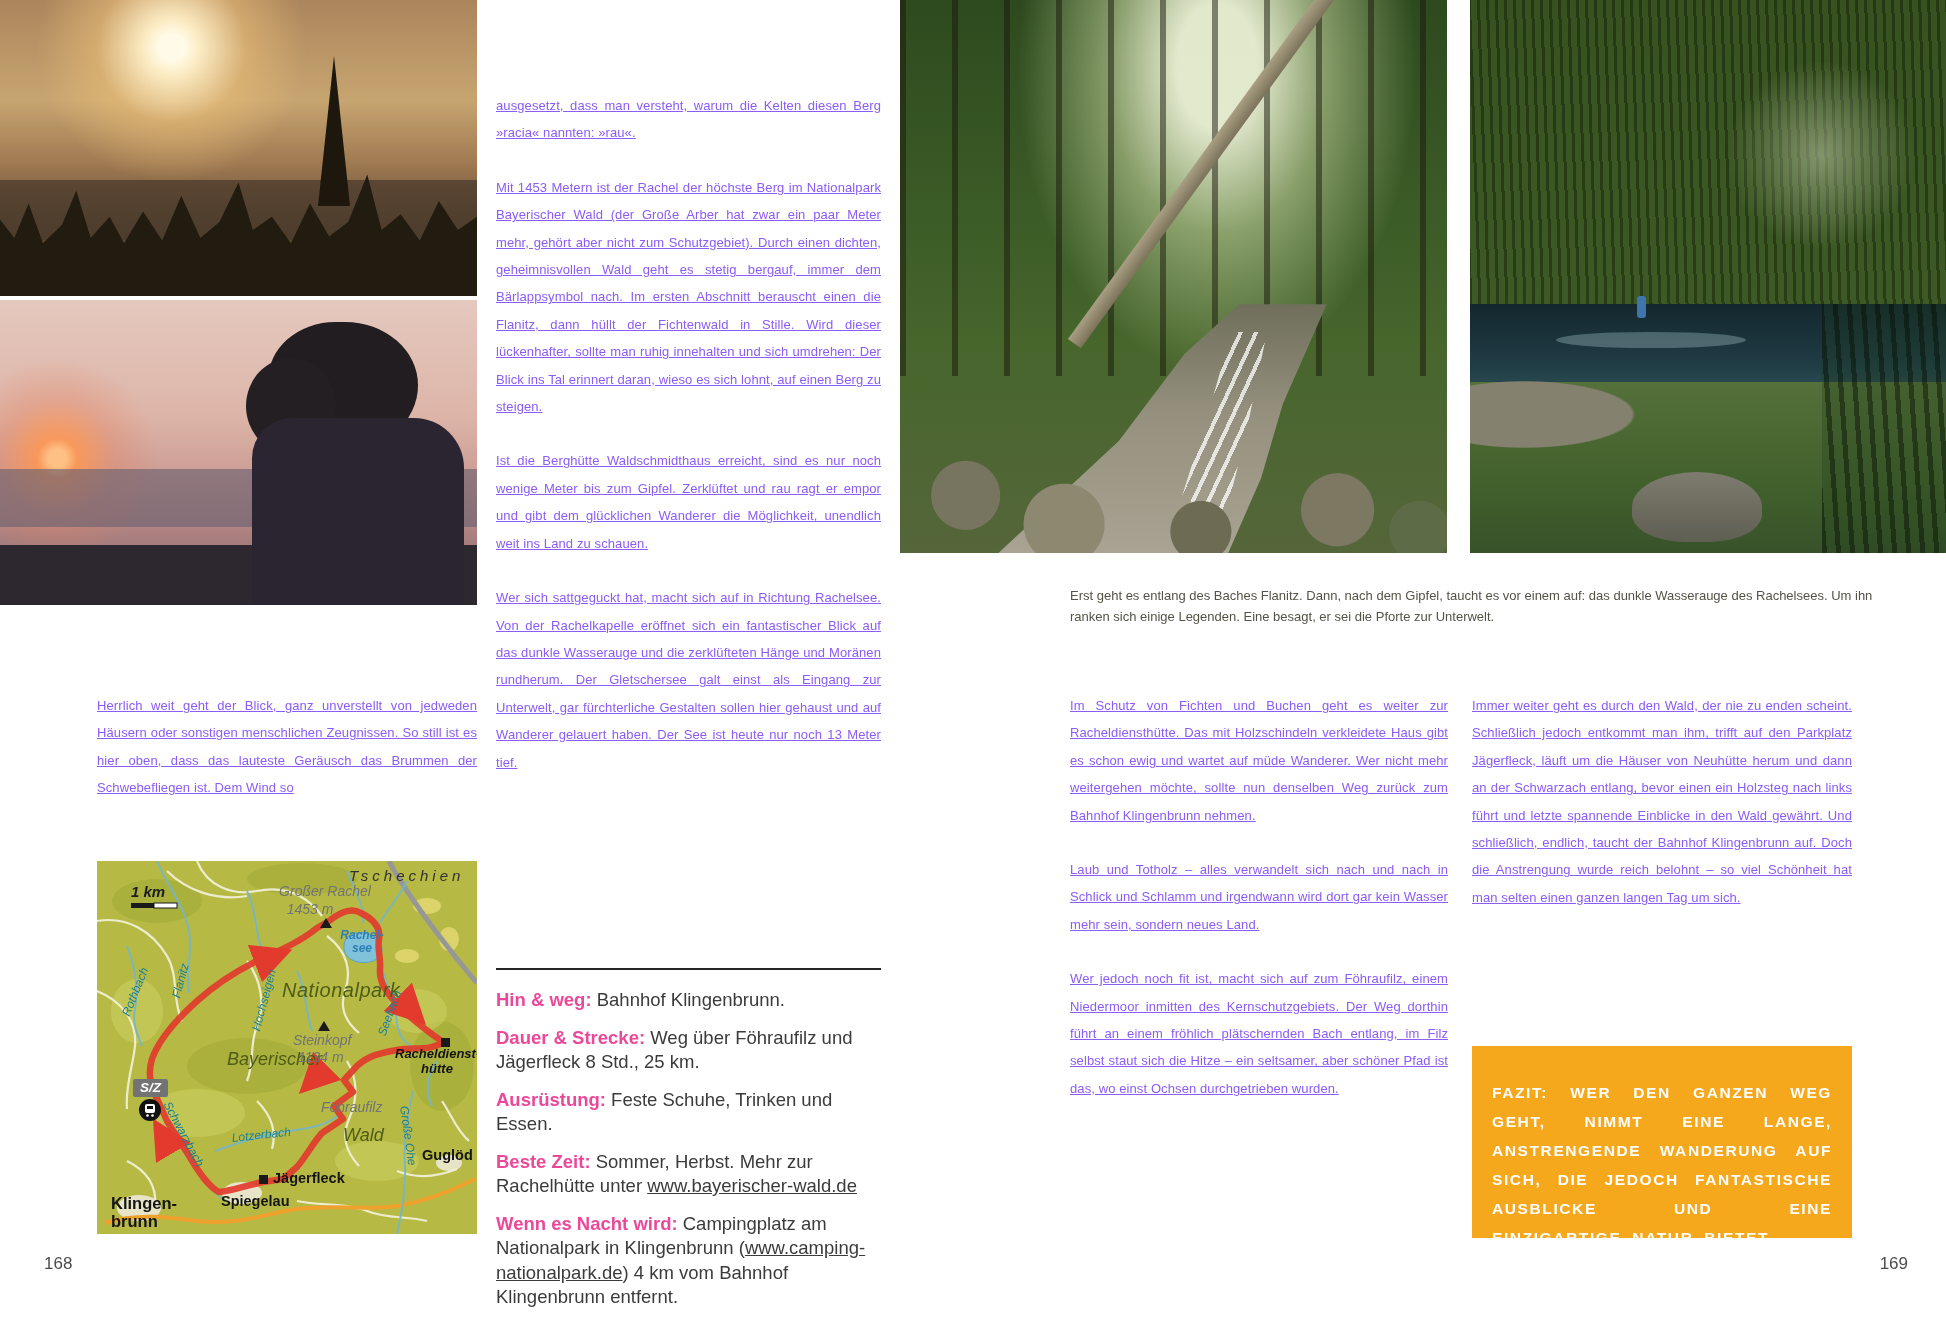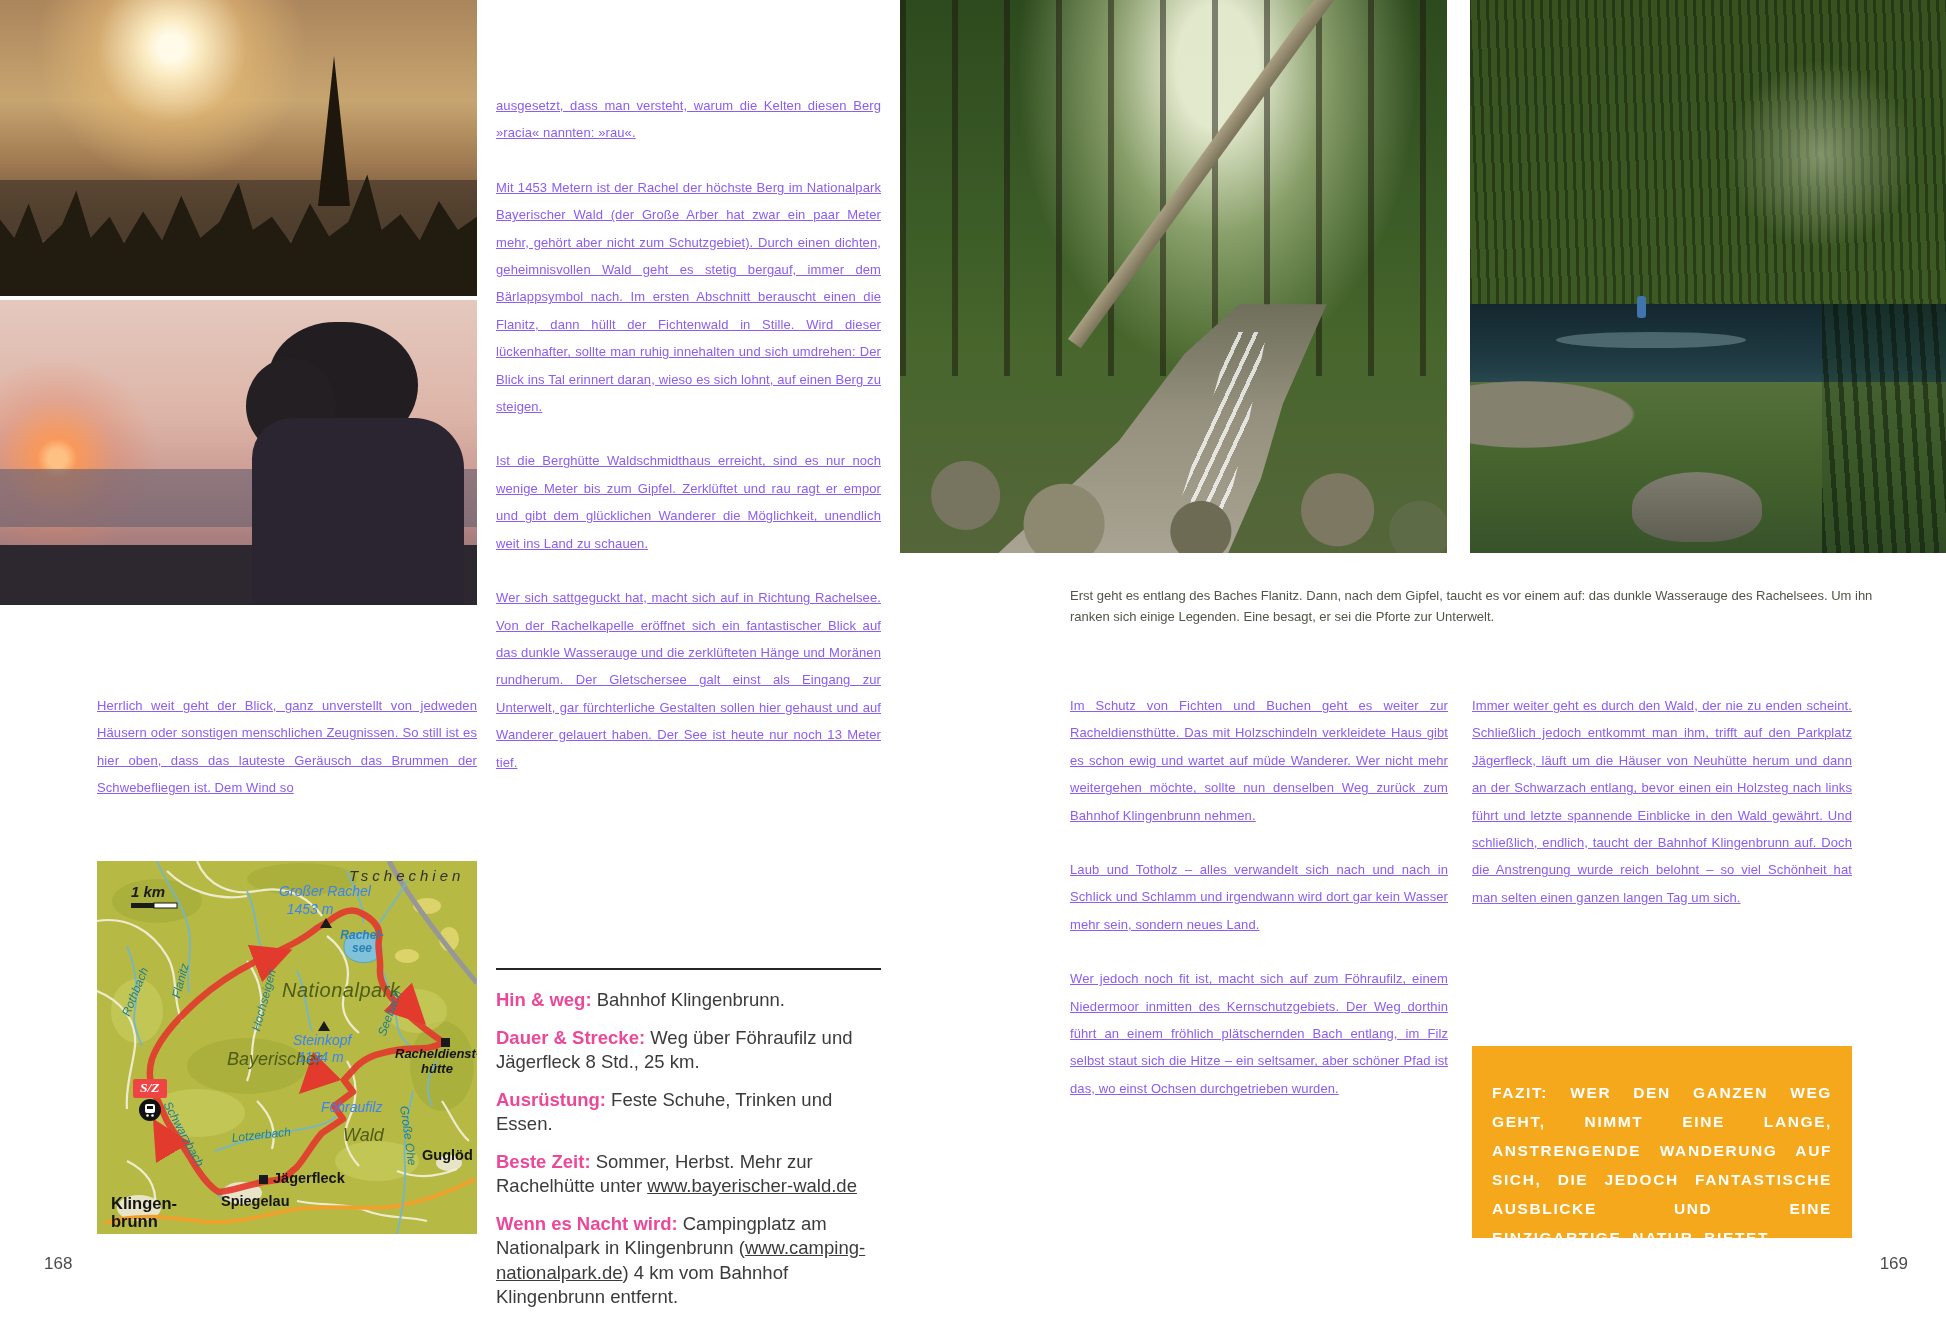--- a/index.html
+++ b/index.html
@@ -105,30 +105,30 @@
   .pd-fgtrees{position:absolute;right:0;bottom:0;width:26%;height:45%;
     background:repeating-linear-gradient(86deg, rgba(10,25,8,.6) 0 5px, rgba(30,60,25,.3) 5px 14px);}
 
   
   #map{position:absolute;left:97px;top:861px;width:380px;height:373px;overflow:hidden;}
   .map-svg{position:absolute;left:0;top:0;}
   .mlbl{position:absolute;white-space:nowrap;}
   .pre{white-space:pre-line;}
   .m-scale{font-size:15px;font-weight:bold;font-style:italic;color:#1c1c1c;}
   .m-country{font-style:italic;font-size:15px;letter-spacing:4px;color:#303030;}
-  .m-peak{font-style:italic;font-size:14px;color:#3b82f6;}
+  .m-peak{font-style:italic;font-size:14px;color:#737373;}
   .m-town{font-weight:bold;font-size:14.5px;color:#141414;}
   .m-town-lg{font-weight:bold;font-size:16.5px;color:#141414;line-height:1.12;}
   .m-hut{font-weight:bold;font-style:italic;font-size:13px;color:#141414;line-height:1.15;text-align:center;}
   .m-region{font-style:italic;font-size:20px;color:#4f5c17;letter-spacing:.5px;}
   .m-region-sm{font-style:italic;font-size:18px;color:#4f5c17;}
   .m-stream{font-style:italic;font-size:12px;color:#1d7f93;}
   .m-lake{font-style:italic;font-weight:bold;font-size:12px;color:#2e7fb5;line-height:1.05;text-align:center;}
-  .m-sz{background:#ef4444;color:#fff;font-weight:bold;font-style:italic;font-size:13.5px;
-        padding:1px 7px 2px 7px;border-radius:2px;font-family:Liberation Serif, serif;}
+  .m-sz{background:#737373;color:#fff;font-weight:bold;font-style:italic;font-size:13.5px;
+        padding:1px 7px 2px 7px;border-radius:2px;}
   .ctr{text-align:center;}
 </style>
 </head>
 <body>
 
 <div id="sheet">
 
   <div class="photo" id="photoA">
     <div class="pa-ridge"></div>
     <div class="pa-forest"></div>

